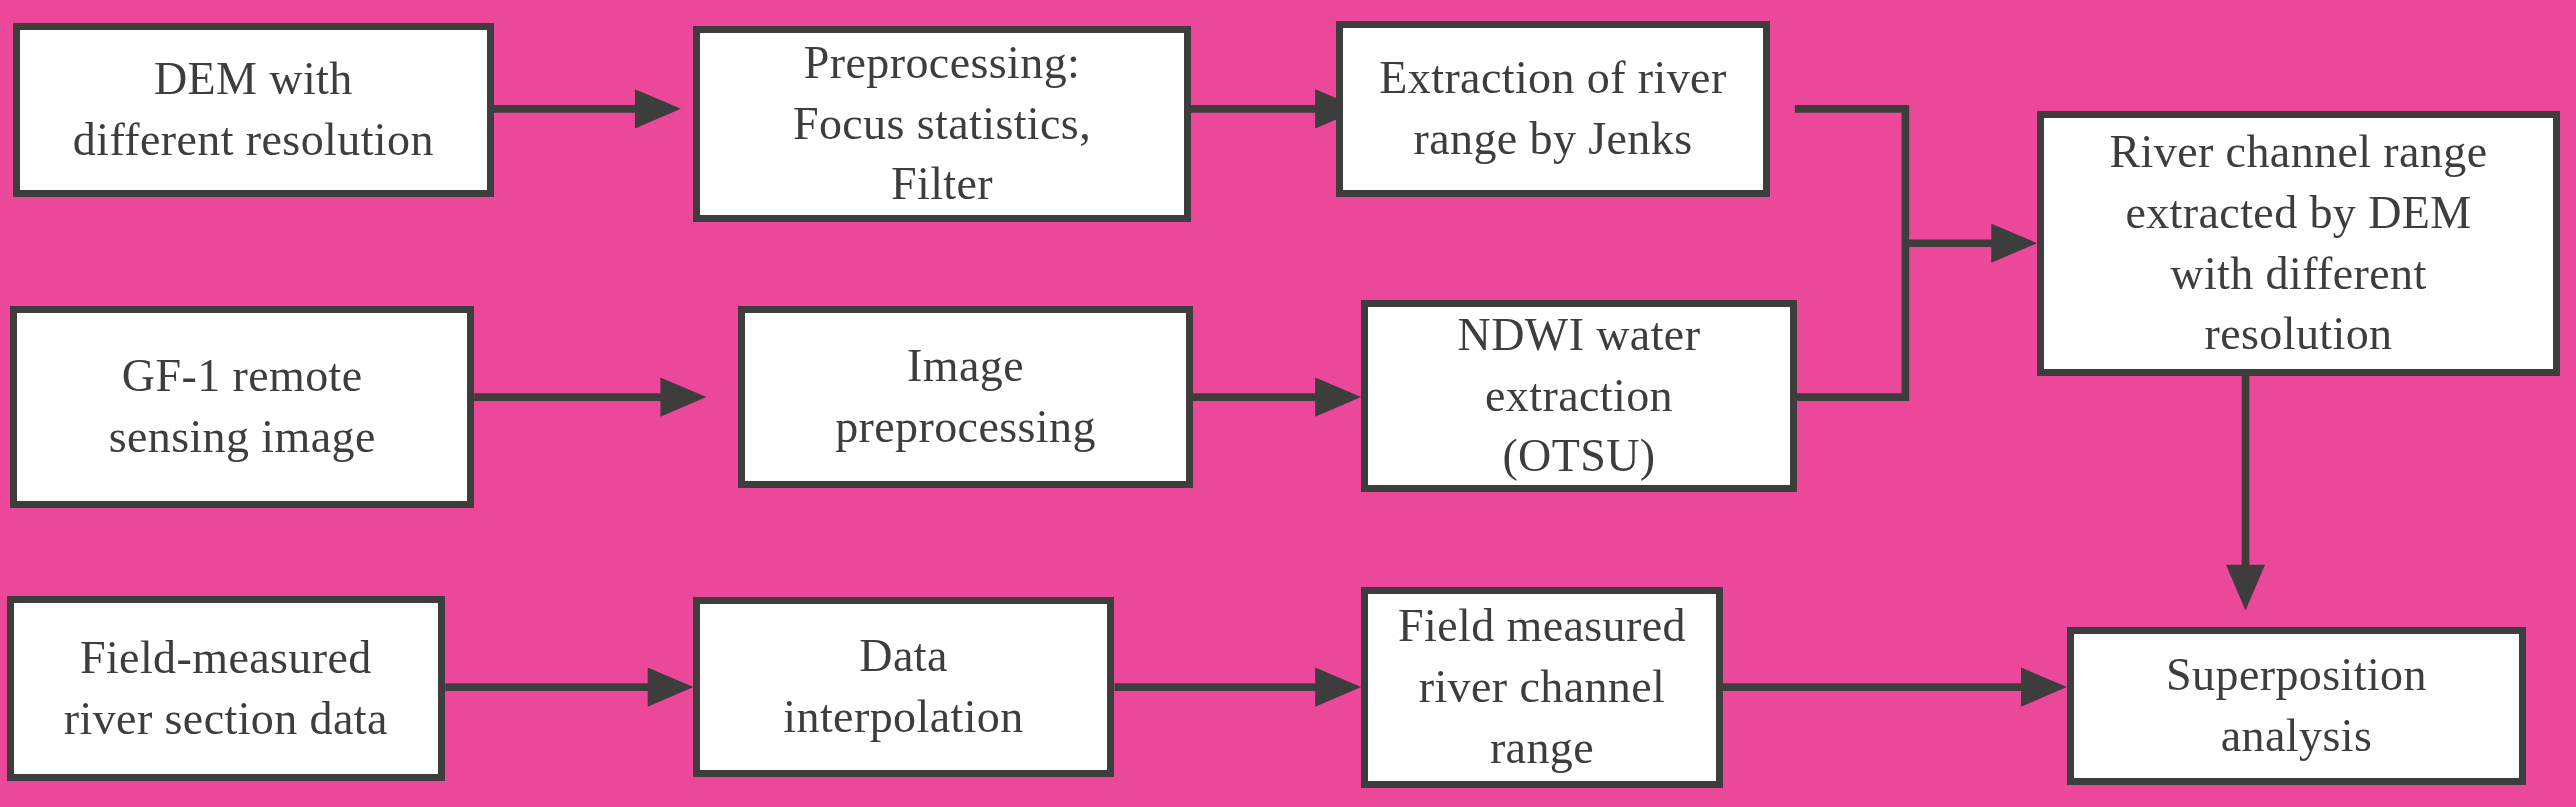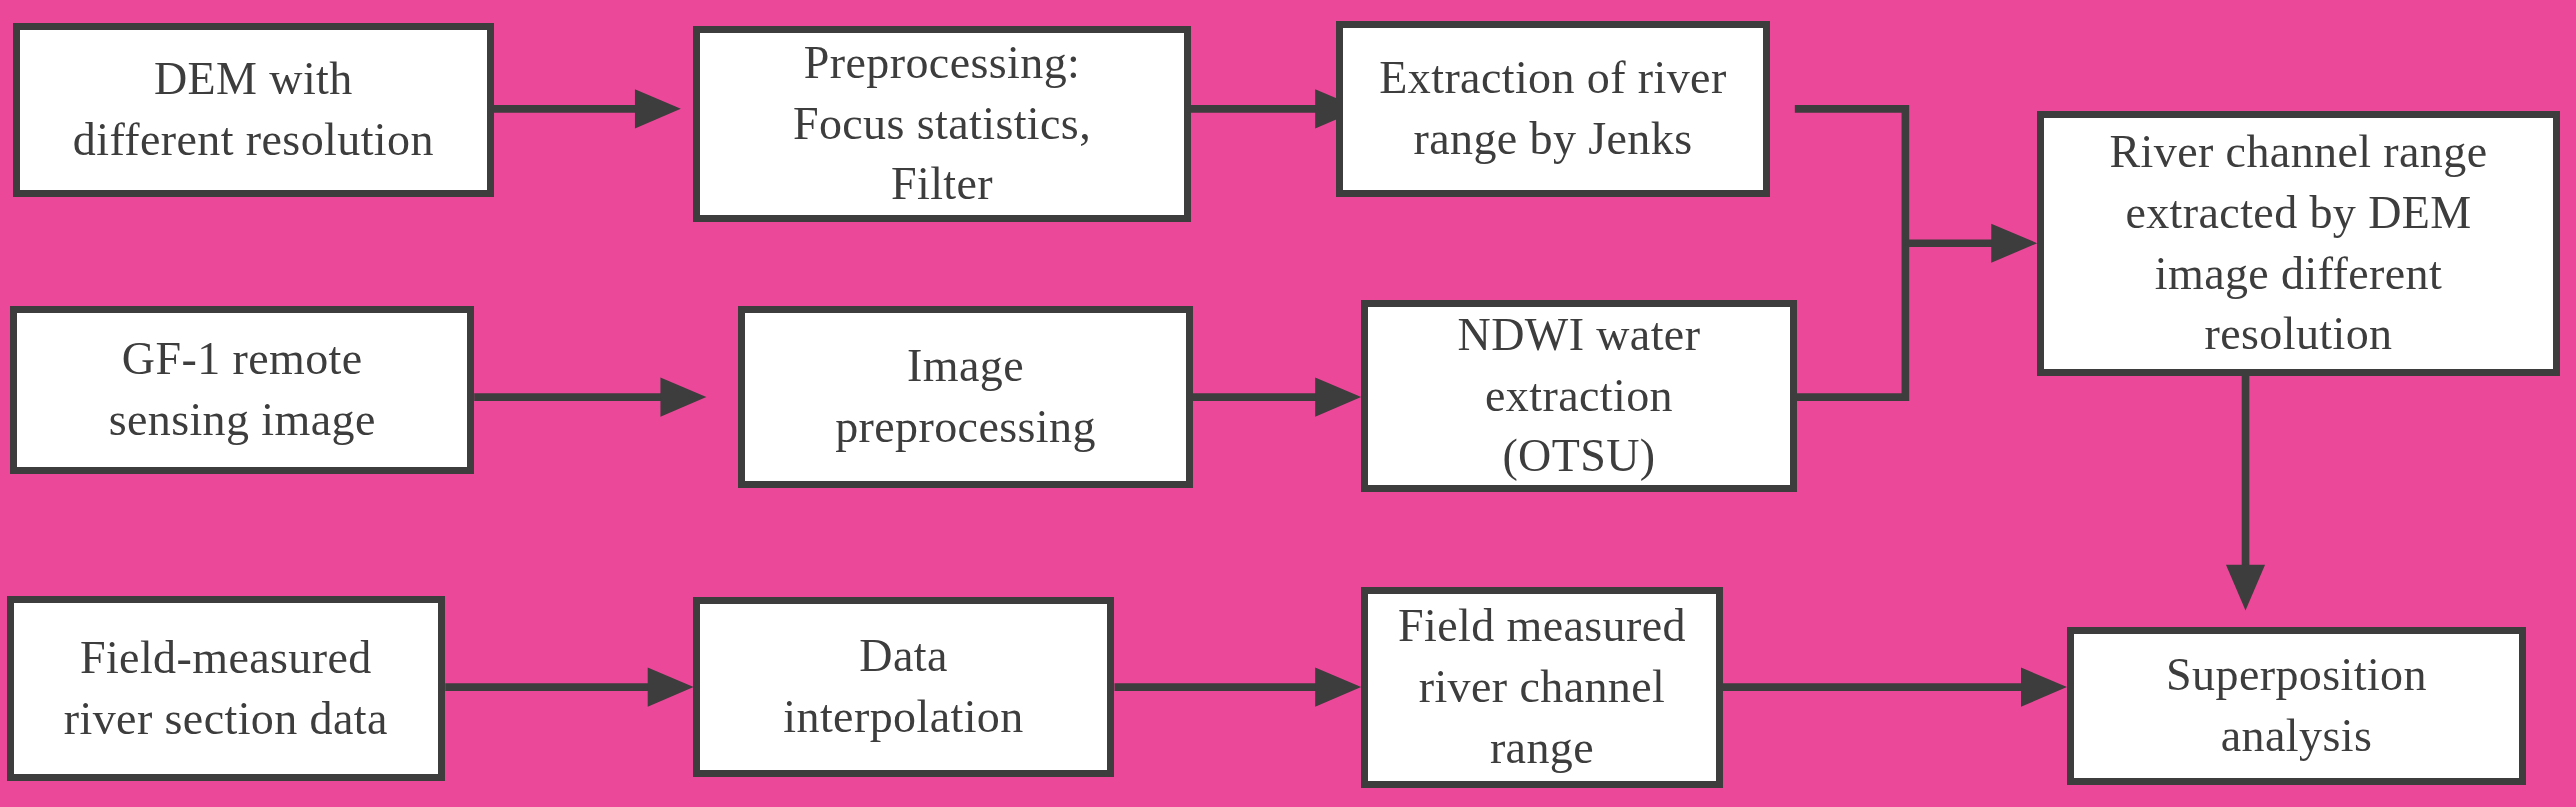--- a/index.html
+++ b/index.html
@@ -36,21 +36,21 @@
     white-space: pre-line;
     font-size: 46px;
     line-height: 1.32;
     color: #3d3d3d;
     letter-spacing: 0.4px;
   }
   
   #box-dem-input            { left: 12.8px;   top: 23px;  width: 481px; height: 174px; }
   #box-dem-preprocessing    { left: 681px;  top: 26px;  width: 498px; height: 196px; margin-left: 12px; }
   #box-jenks-extraction     { left: 1336px; top: 21px;  width: 434px; height: 176px; }
-  #box-gf1-image            { left: 10.2px;   top: 306px; width: 464px; height: 168px; }
+  #box-gf1-image            { left: 10.2px;   top: 306px; width: 464px; height: 202px; }
   #box-image-preprocessing  { left: 706px;  top: 306px; width: 455px; height: 182px; margin-left: 32px; }
   #box-ndwi-extraction      { left: 1361px; top: 300px; width: 436px; height: 192px; justify-content: center; }
   #box-field-section-data   { left: 6.8px;    top: 596px; width: 438px; height: 185px; }
   #box-data-interpolation   { left: 693px;  top: 597px; width: 421px; height: 180px; }
   #box-field-channel-range  { left: 1361px; top: 587px; width: 362px; height: 201px; }
   #box-dem-channel-range    { left: 2037px; top: 111px; width: 523px; height: 265px; }
   #box-superposition        { left: 2067px; top: 627px; width: 459px; height: 158px; }
 </style>
 </head>
 <body>
@@ -154,21 +154,21 @@
   </div>
 
   <div class="box" id="box-data-interpolation">
     <span class="box-label">Data
 interpolation</span>
   </div>
 
   <div class="box" id="box-dem-channel-range">
     <span class="box-label">River channel range
 extracted by DEM
-image different
+with different
 resolution</span>
   </div>
 
   <div class="box" id="box-superposition">
     <span class="box-label">Superposition
 analysis</span>
   </div>
 
 </div>
 

